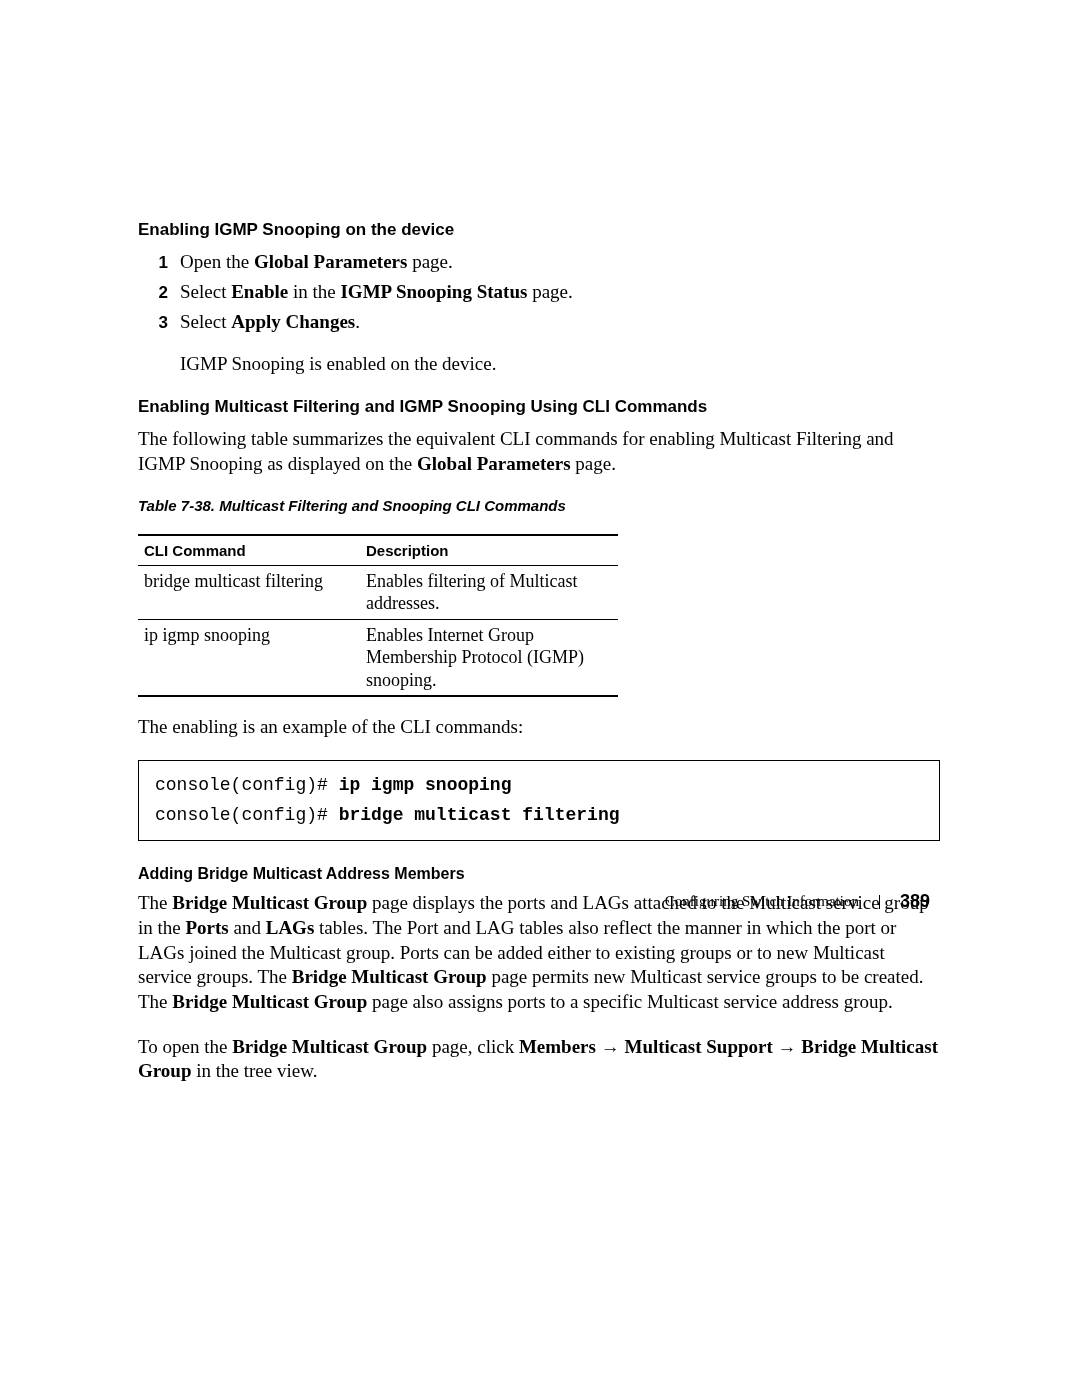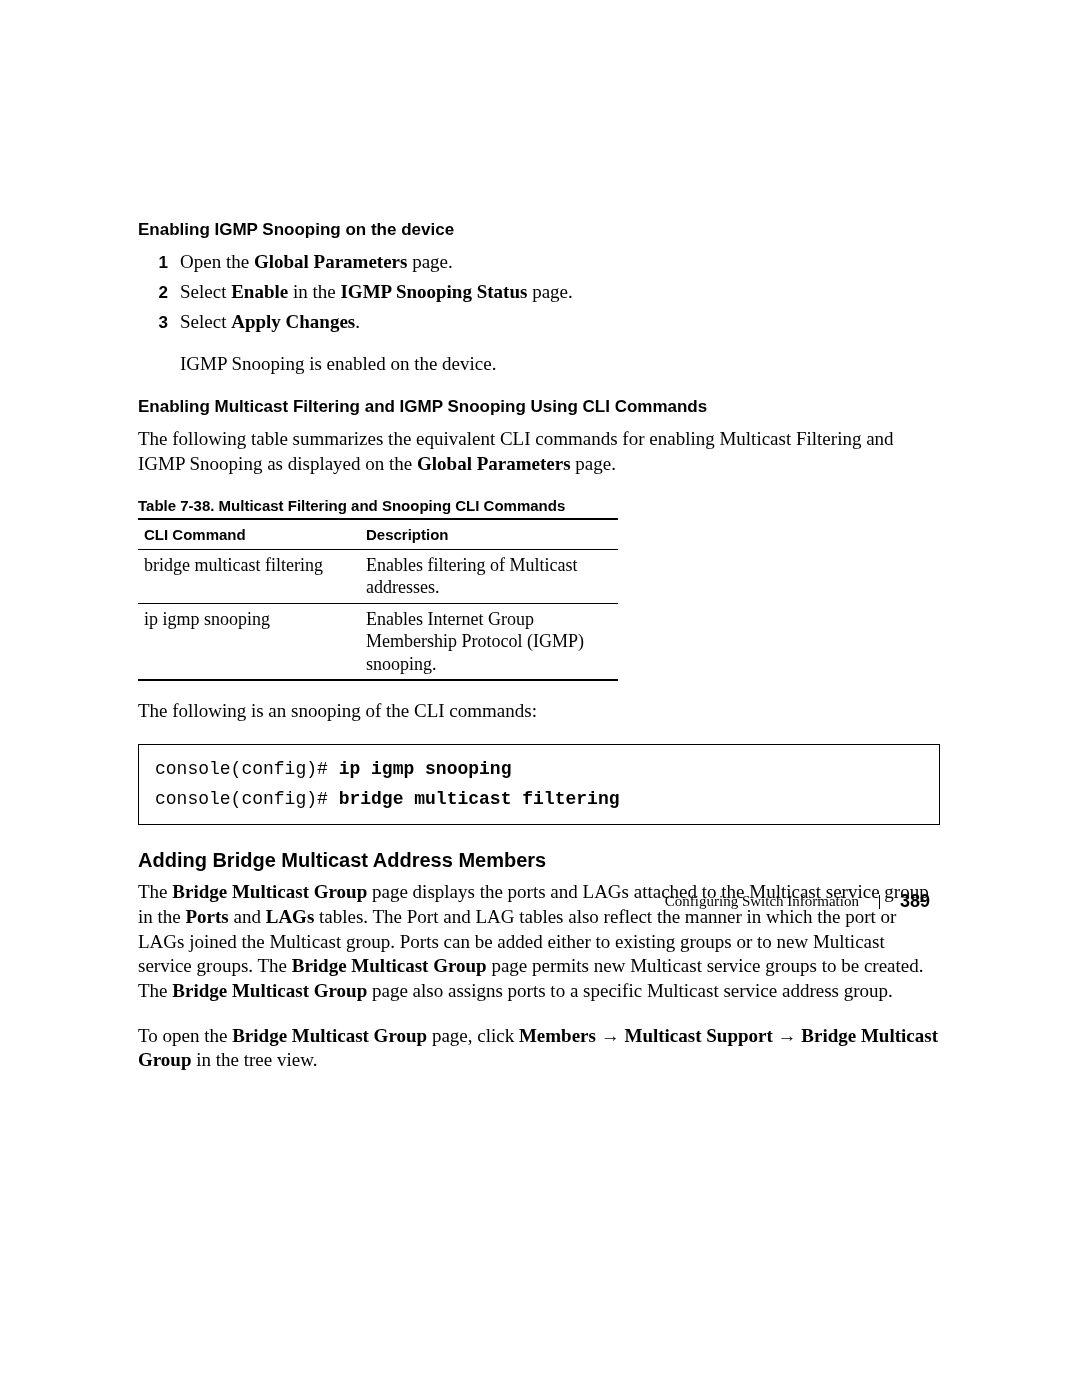--- a/index.html
+++ b/index.html
@@ -54,21 +54,22 @@
   }
   .para {
     font-size: 19px;
     line-height: 1.3;
     margin: 8px 0 20px 0;
   }
   .tbl-caption {
     font-family: Arial, Helvetica, sans-serif;
     font-weight: bold;
     font-size: 15px;
-    margin: 18px 0 4px 0;
+    margin: 18px 0 20px 0;
+    font-style: italic;
   }
   table.cli {
     border-collapse: collapse;
     width: 480px;
     margin-bottom: 18px;
   }
   table.cli thead tr {
     border-top: 2px solid #000;
     border-bottom: 1px solid #000;
   }
@@ -95,21 +96,21 @@
     font-size: 18px;
     line-height: 1.65;
     margin: 0 0 24px 0;
   }
   .codebox .line { white-space: pre; }
   .codebox .b { font-weight: bold; }
 
   .h2 {
     font-family: Arial, Helvetica, sans-serif;
     font-weight: bold;
-    font-size: 20px;
+    font-size: 16px;
     margin: 0 0 8px 0;
   }
 
   .footer {
     position: absolute;
     bottom: 300px;
     right: 150px;
     font-family: Georgia, 'Times New Roman', serif;
     font-size: 15px;
     display: flex;
@@ -174,21 +175,21 @@
         <td>bridge multicast filtering</td>
         <td>Enables filtering of Multicast addresses.</td>
       </tr>
       <tr class="last">
         <td>ip igmp snooping</td>
         <td>Enables Internet Group Membership Protocol (IGMP) snooping.</td>
       </tr>
     </tbody>
   </table>
 
-  <p class="para">The following is an snooping of the CLI commands:</p>
+  <p class="para">The enabling is an example of the CLI commands:</p>
 
   <div class="codebox">
     <div class="line"><span>console(config)# </span><span class="b">ip igmp snooping</span></div>
     <div class="line"><span>console(config)# </span><span class="b">bridge multicast filtering</span></div>
   </div>
 
   <div class="h2">Adding Bridge Multicast Address Members</div>
 
   <p class="para">
     <span>The </span><b>Bridge Multicast Group</b><span> page displays the ports and LAGs attached to the Multicast service group in the </span><b>Ports</b><span> and </span><b>LAGs</b><span> tables. The Port and LAG tables also reflect the manner in which the port or LAGs joined the Multicast group. Ports can be added either to existing groups or to new Multicast service groups. The </span><b>Bridge Multicast Group</b><span> page permits new Multicast service groups to be created. The </span><b>Bridge Multicast Group</b><span> page also assigns ports to a specific Multicast service address group.</span>

